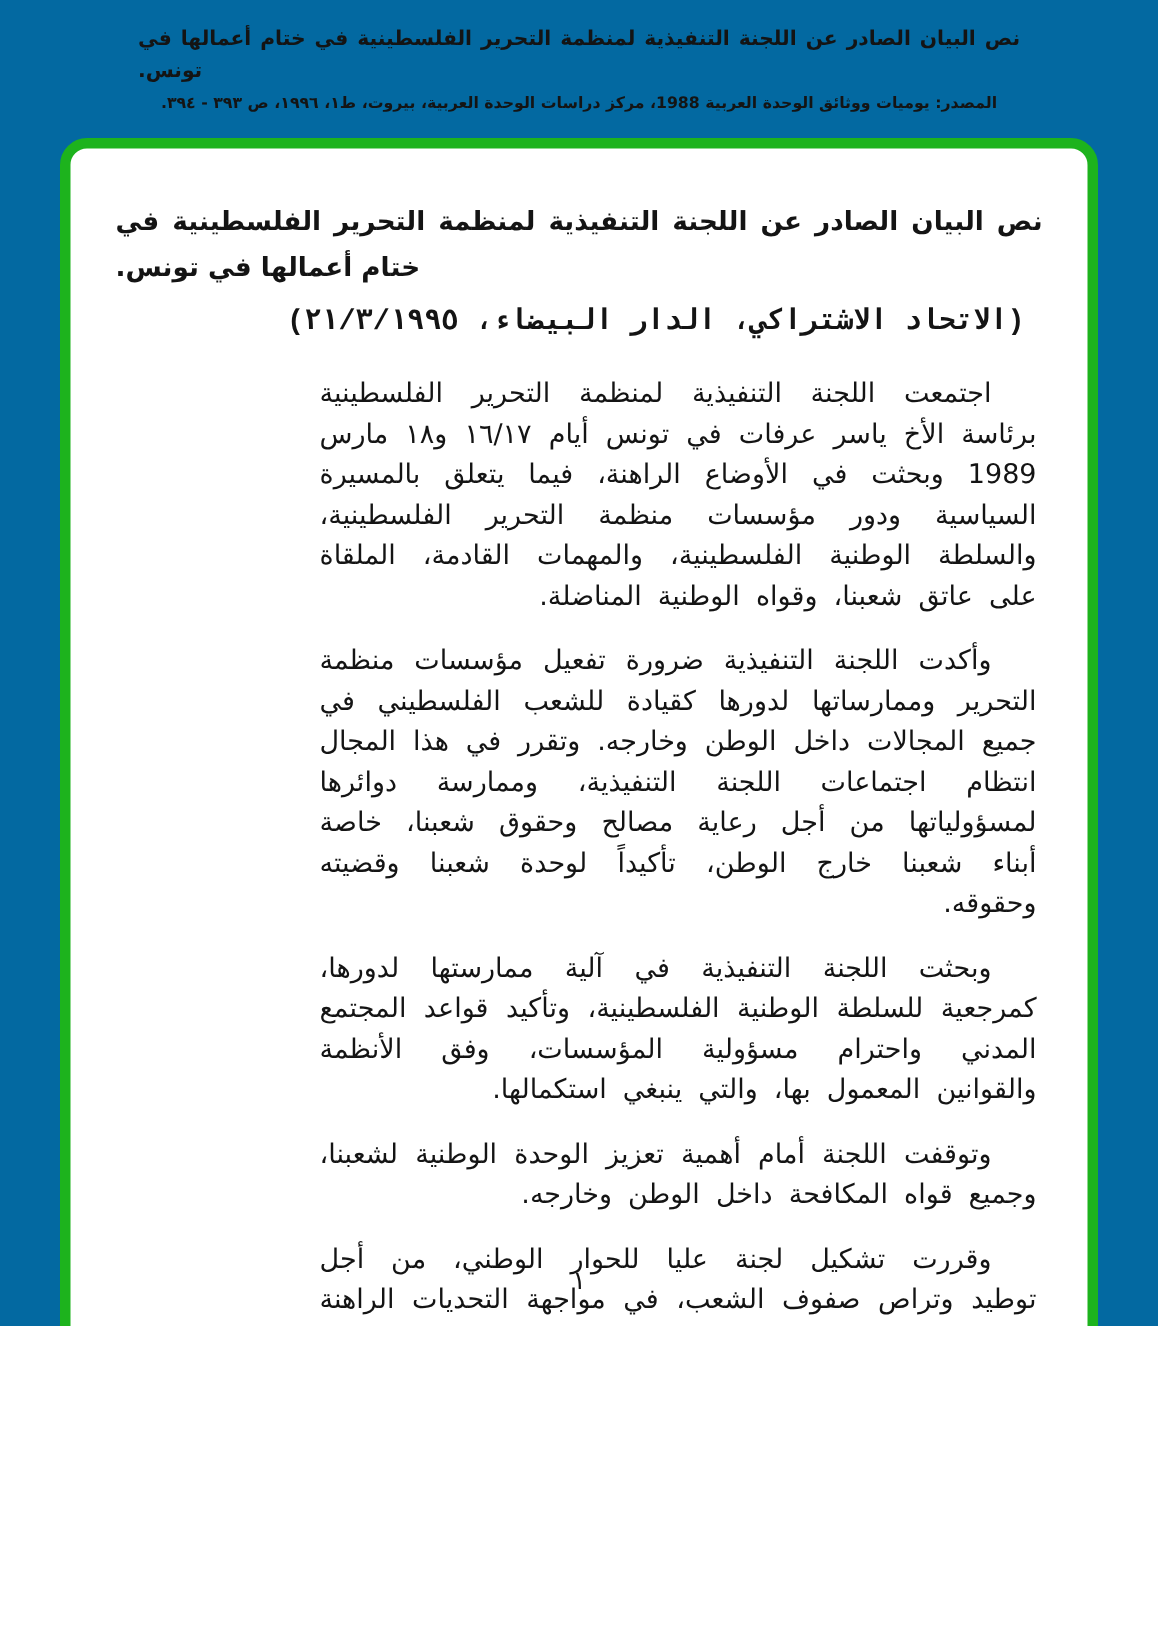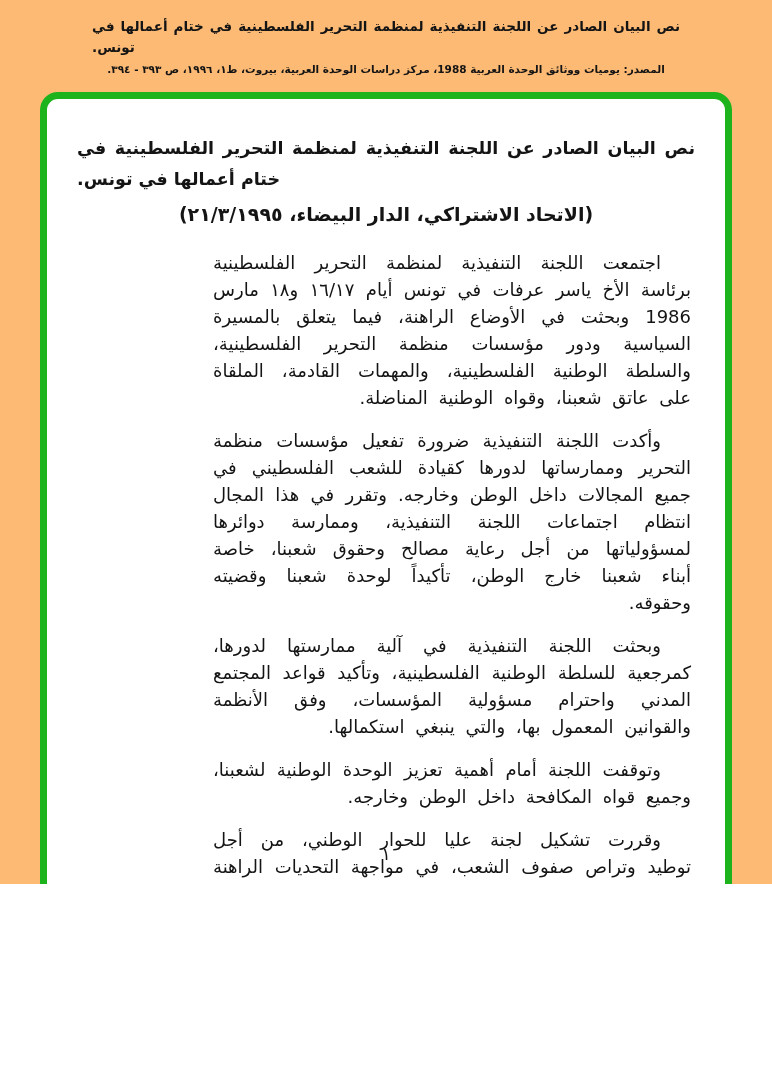--- a/index.html
+++ b/index.html
@@ -7,21 +7,21 @@
   html, body { background: #ffffff; }
   body {
     width: 772px; height: 1088px;
     font-family: "DejaVu Sans", sans-serif;
     color: var(--ink);
     overflow: hidden;
   }
   .page {
     position: relative;
     width: 772px; height: 884px;
-    background: #fdba74;
+    background: #0369a1;
     overflow: hidden;
   }
   
   .top-header {
     width: 588px;
     margin: 16px auto 0;
     direction: rtl;
     text-align: justify;
     text-align-last: left;
     font-weight: bold;
@@ -62,22 +62,23 @@
     font-size: 17.5px;
     line-height: 31px;
     direction: rtl;
     text-align: left;
   }
   .doc-citation {
     font-weight: bold;
     font-size: 19px;
     line-height: 34px;
     direction: rtl;
-    text-align: center;
-    margin: 2px 0 18px;
+    text-align: right;
+    margin: 2px 12px 18px;
+    font-family: Liberation Mono, monospace;
   }
   .doc-body {
     width: 478px;
     direction: rtl;
     
     margin-right: 4px;
   }
   .body-para {
     direction: rtl;
     text-align: justify;
@@ -107,21 +108,21 @@
   <div class="green-box">
 
     <div class="doc-title-line1">نص البيان الصادر عن اللجنة التنفيذية لمنظمة التحرير الفلسطينية في</div>
 
     <div class="doc-title-line2">ختام أعمالها في تونس.</div>
 
     <div class="doc-citation">(الاتحاد الاشتراكي، الدار البيضاء، ٢١/٣/١٩٩٥)</div>
 
     <div class="doc-body">
 
-    <p class="body-para">اجتمعت اللجنة التنفيذية لمنظمة التحرير الفلسطينية برئاسة الأخ ياسر عرفات في تونس أيام ١٦/١٧ و١٨ مارس 1986 وبحثت في الأوضاع الراهنة، فيما يتعلق بالمسيرة السياسية ودور مؤسسات منظمة التحرير الفلسطينية، والسلطة الوطنية الفلسطينية، والمهمات القادمة، الملقاة على عاتق شعبنا، وقواه الوطنية المناضلة.</p>
+    <p class="body-para">اجتمعت اللجنة التنفيذية لمنظمة التحرير الفلسطينية برئاسة الأخ ياسر عرفات في تونس أيام ١٦/١٧ و١٨ مارس 1989 وبحثت في الأوضاع الراهنة، فيما يتعلق بالمسيرة السياسية ودور مؤسسات منظمة التحرير الفلسطينية، والسلطة الوطنية الفلسطينية، والمهمات القادمة، الملقاة على عاتق شعبنا، وقواه الوطنية المناضلة.</p>
         <p class="body-para">وأكدت اللجنة التنفيذية ضرورة تفعيل مؤسسات منظمة التحرير وممارساتها لدورها كقيادة للشعب الفلسطيني في جميع المجالات داخل الوطن وخارجه. وتقرر في هذا المجال انتظام اجتماعات اللجنة التنفيذية، وممارسة دوائرها لمسؤولياتها من أجل رعاية مصالح وحقوق شعبنا، خاصة أبناء شعبنا خارج الوطن، تأكيداً لوحدة شعبنا وقضيته وحقوقه.</p>
         <p class="body-para">وبحثت اللجنة التنفيذية في آلية ممارستها لدورها، كمرجعية للسلطة الوطنية الفلسطينية، وتأكيد قواعد المجتمع المدني واحترام مسؤولية المؤسسات، وفق الأنظمة والقوانين المعمول بها، والتي ينبغي استكمالها.</p>
         <p class="body-para">وتوقفت اللجنة أمام أهمية تعزيز الوحدة الوطنية لشعبنا، وجميع قواه المكافحة داخل الوطن وخارجه.</p>
         <p class="body-para">وقررت تشكيل لجنة عليا للحوار الوطني، من أجل توطيد وتراص صفوف الشعب، في مواجهة التحديات الراهنة والمقبلة.</p>
       </div>
 
   </div>
 
   <div class="page-number">١</div>
 

